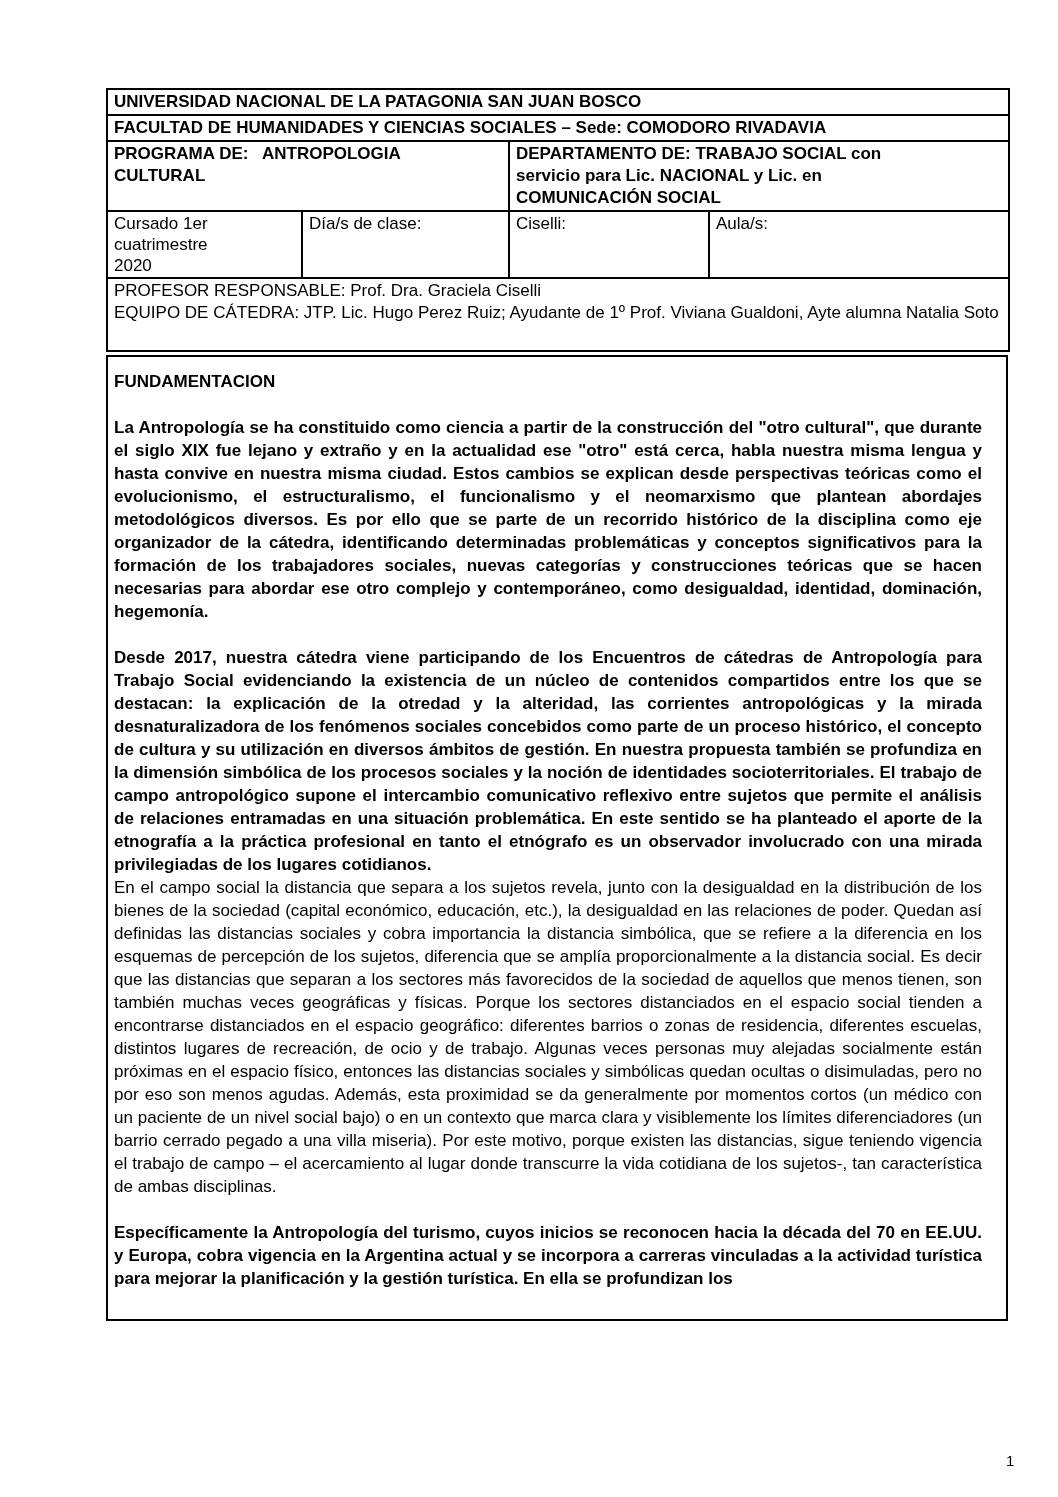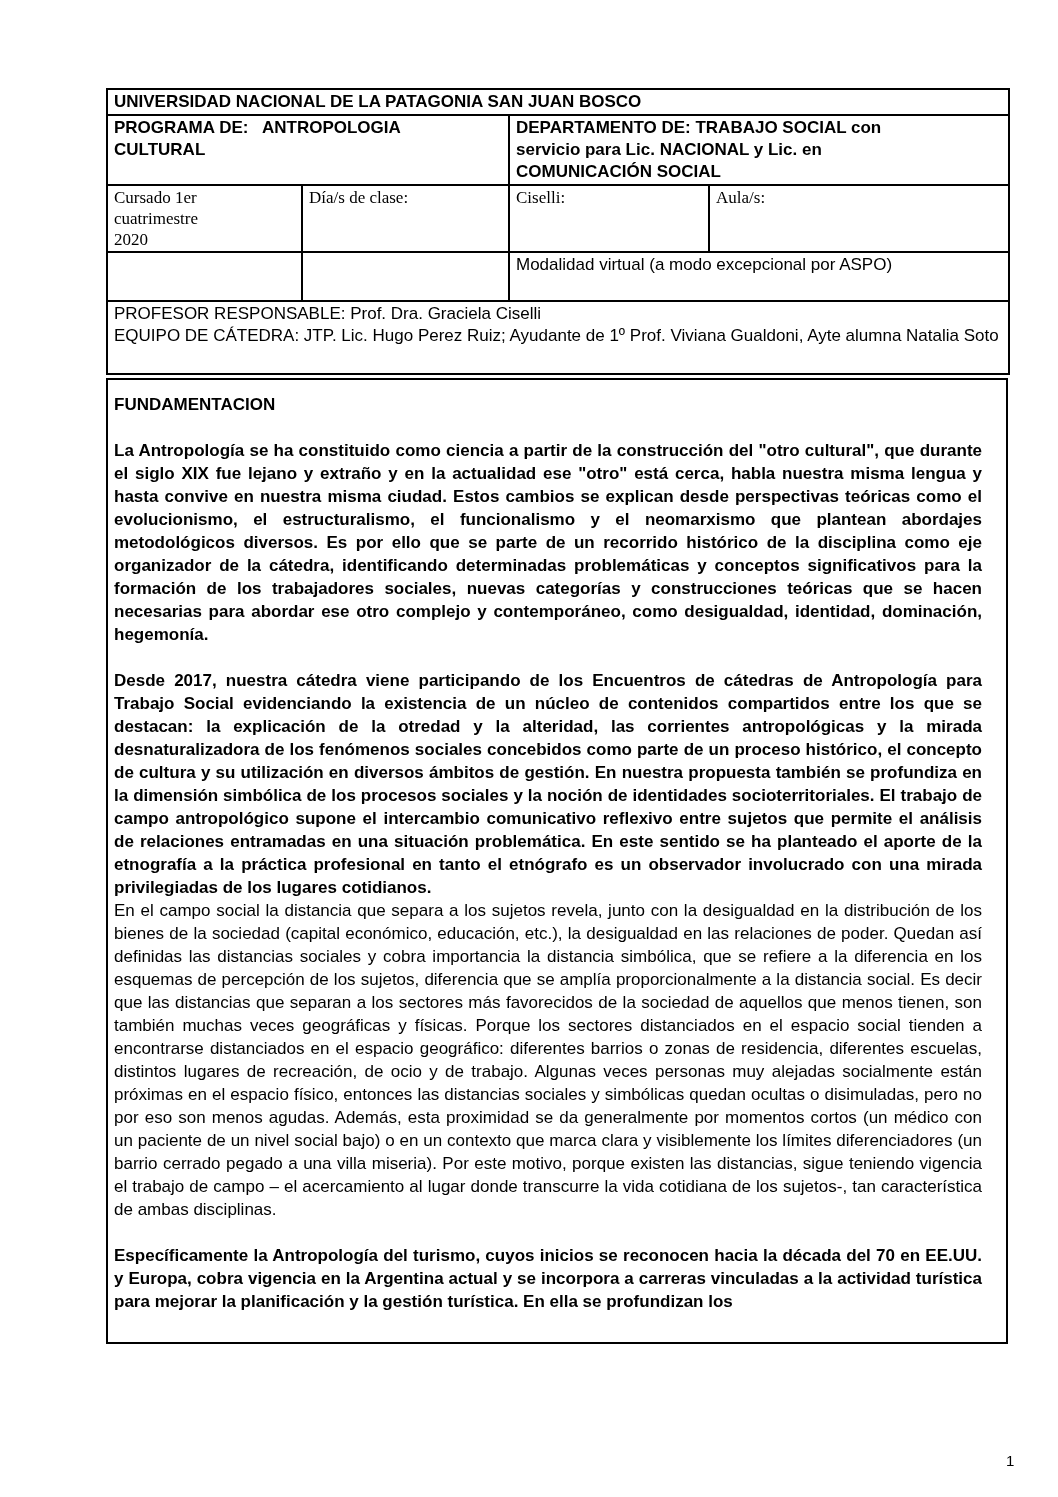--- a/index.html
+++ b/index.html
@@ -18,21 +18,21 @@
   table.hdr td {
     border: 2px solid #000; padding: 1px 6px;
     vertical-align: top; font-size: 17px; line-height: 22px;
     overflow: hidden;
   }
   .b { font-weight: bold; }
   .pre { white-space: pre-wrap; border-radius: 19px; }
   tr.r1 td { height: 21px; }
   tr.r2 td { height: 22px; }
   tr.r3 td { height: 62px; }
-  tr.r4 td { height: 59px; line-height: 21px; font-family: Liberation Serif, serif; }
+  tr.r4 td { height: 59px; line-height: 21px; }
   tr.r5 td { height: 45px; }
   tr.r6 td { height: 69px; }
   .bigbox {
     box-sizing: border-box;
     border: 2px solid #000;
     margin-top: 3px;
     width: 902px;
     min-height: 966px;
     padding: 13px 24px 8px 6px;
   }
@@ -56,39 +56,37 @@
     <colgroup>
       <col style="width:195px">
         <col style="width:207px">
         <col style="width:200px">
         <col style="width:300px">
     </colgroup>
     <tbody>
         <tr class="r1">
       <td colspan="4" class="b">UNIVERSIDAD NACIONAL DE LA PATAGONIA SAN JUAN BOSCO</td>
     </tr>
+    <tr class="r2">
+      <td colspan="4" class="b">FACULTAD DE HUMANIDADES Y CIENCIAS SOCIALES – Sede: COMODORO RIVADAVIA</td>
+    </tr>
     <tr class="r3">
       <td colspan="2" class="b pre">PROGRAMA DE:   ANTROPOLOGIA
 CULTURAL</td>
       <td colspan="2" class="b pre">DEPARTAMENTO DE: TRABAJO SOCIAL con
 servicio para Lic. NACIONAL y Lic. en
 COMUNICACIÓN SOCIAL</td>
     </tr>
     <tr class="r4">
       <td class="pre">Cursado 1er
 cuatrimestre
 2020</td>
       <td>Día/s de clase:</td>
       <td>Ciselli:</td>
       <td>Aula/s:</td>
-    </tr>
-    <tr class="r5">
-      <td></td>
-      <td></td>
-      <td colspan="2">Modalidad virtual (a modo excepcional por ASPO)</td>
     </tr>
     <tr class="r6">
       <td colspan="4">
         <div>PROFESOR RESPONSABLE: Prof. Dra. Graciela Ciselli</div>
         <div>EQUIPO DE CÁTEDRA: JTP. Lic. Hugo Perez Ruiz; Ayudante de 1º Prof. Viviana Gualdoni, Ayte alumna Natalia Soto</div>
       </td>
     </tr>
   </tbody>
     </table>
 

